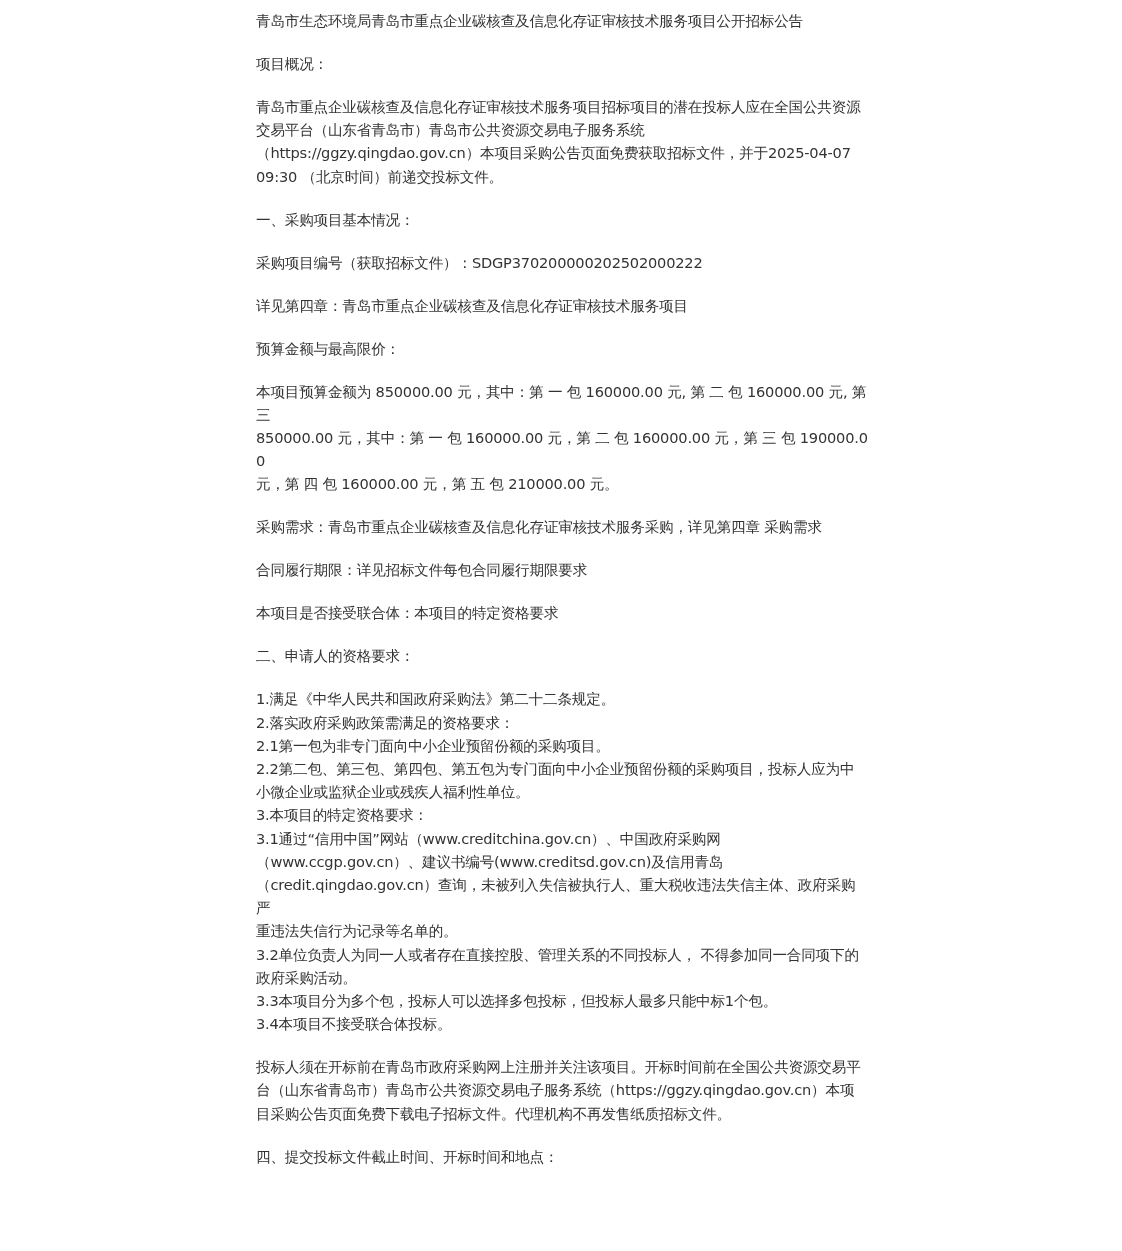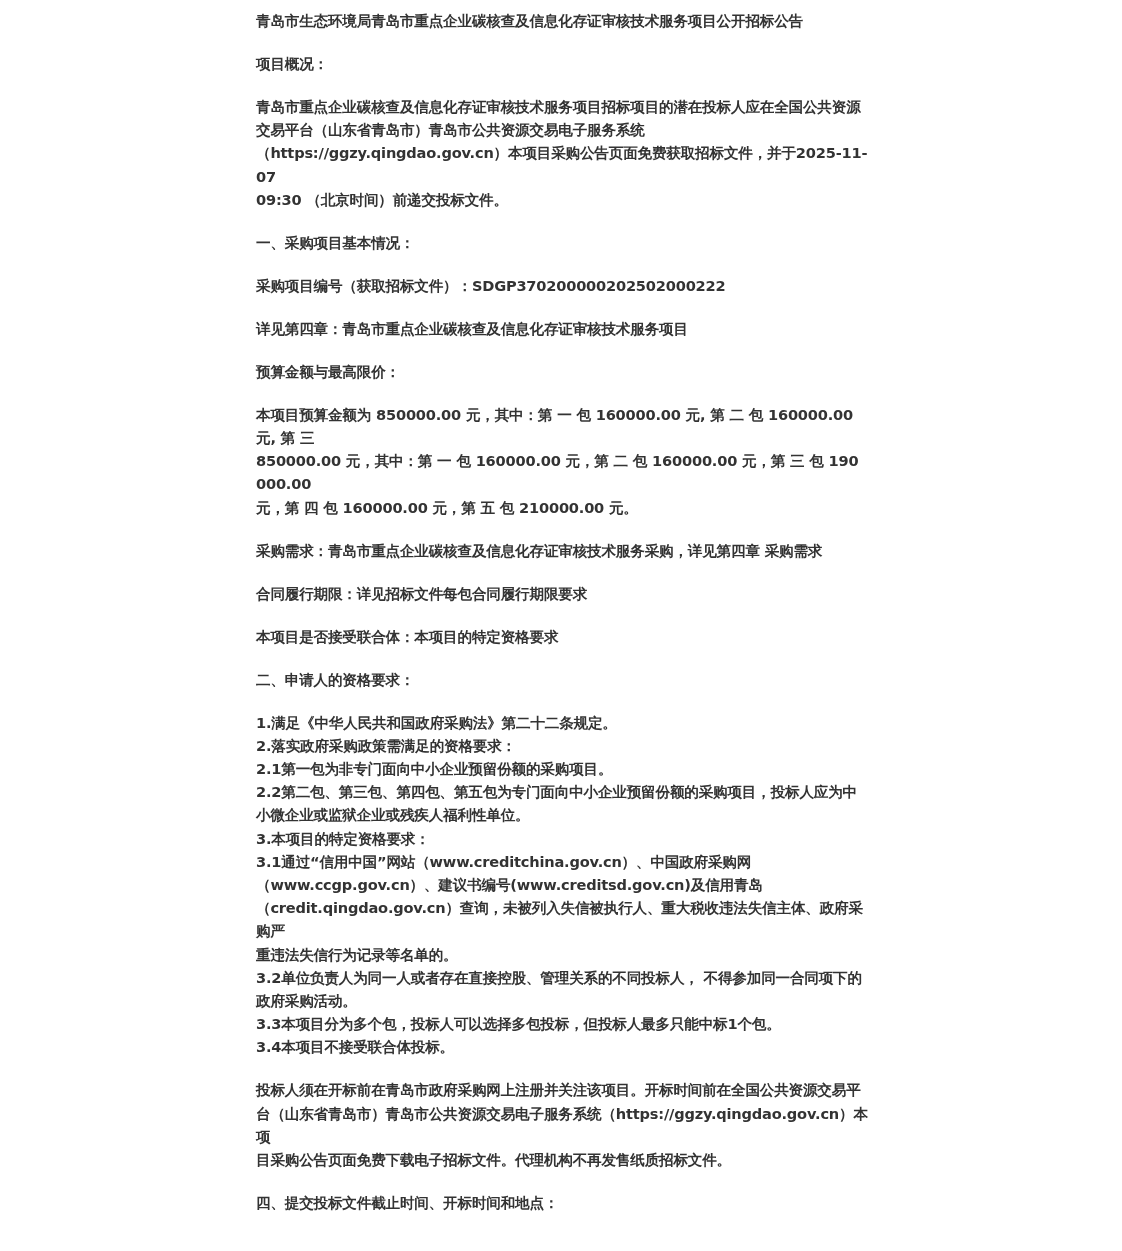--- a/index.html
+++ b/index.html
@@ -19,37 +19,36 @@
       left: 256px;
       top: 9px;
       width: 612px;
       font-size: 14.6px;
       line-height: 23.2px;
       letter-spacing: -0.2px;
     }
     .p {
       margin: 0 0 19.8px 0;
       word-break: break-all;
-      font-weight: bold;
     }
     .p.list-block { margin-bottom: 19.8px; }
     .line { display: block; }
   </style>
 </head>
 <body>
 
 <div class="doc">
   <p class="p">青岛市生态环境局青岛市重点企业碳核查及信息化存证审核技术服务项目公开招标公告</p>
 
   <p class="p">项目概况：</p>
 
   <p class="p">
     <span class="line">青岛市重点企业碳核查及信息化存证审核技术服务项目招标项目的潜在投标人应在全国公共资源</span>
     <span class="line">交易平台（山东省青岛市）青岛市公共资源交易电子服务系统</span>
-    <span class="line">（https://ggzy.qingdao.gov.cn）本项目采购公告页面免费获取招标文件，并于2025-11-07</span>
+    <span class="line">（https://ggzy.qingdao.gov.cn）本项目采购公告页面免费获取招标文件，并于2025-04-07</span>
     <span class="line">09:30 （北京时间）前递交投标文件。</span>
   </p>
 
   <p class="p">一、采购项目基本情况：</p>
 
   <p class="p">采购项目编号（获取招标文件）：SDGP370200000202502000222</p>
 
   <p class="p">详见第四章：青岛市重点企业碳核查及信息化存证审核技术服务项目</p>
 
   <p class="p">预算金额与最高限价：</p>

